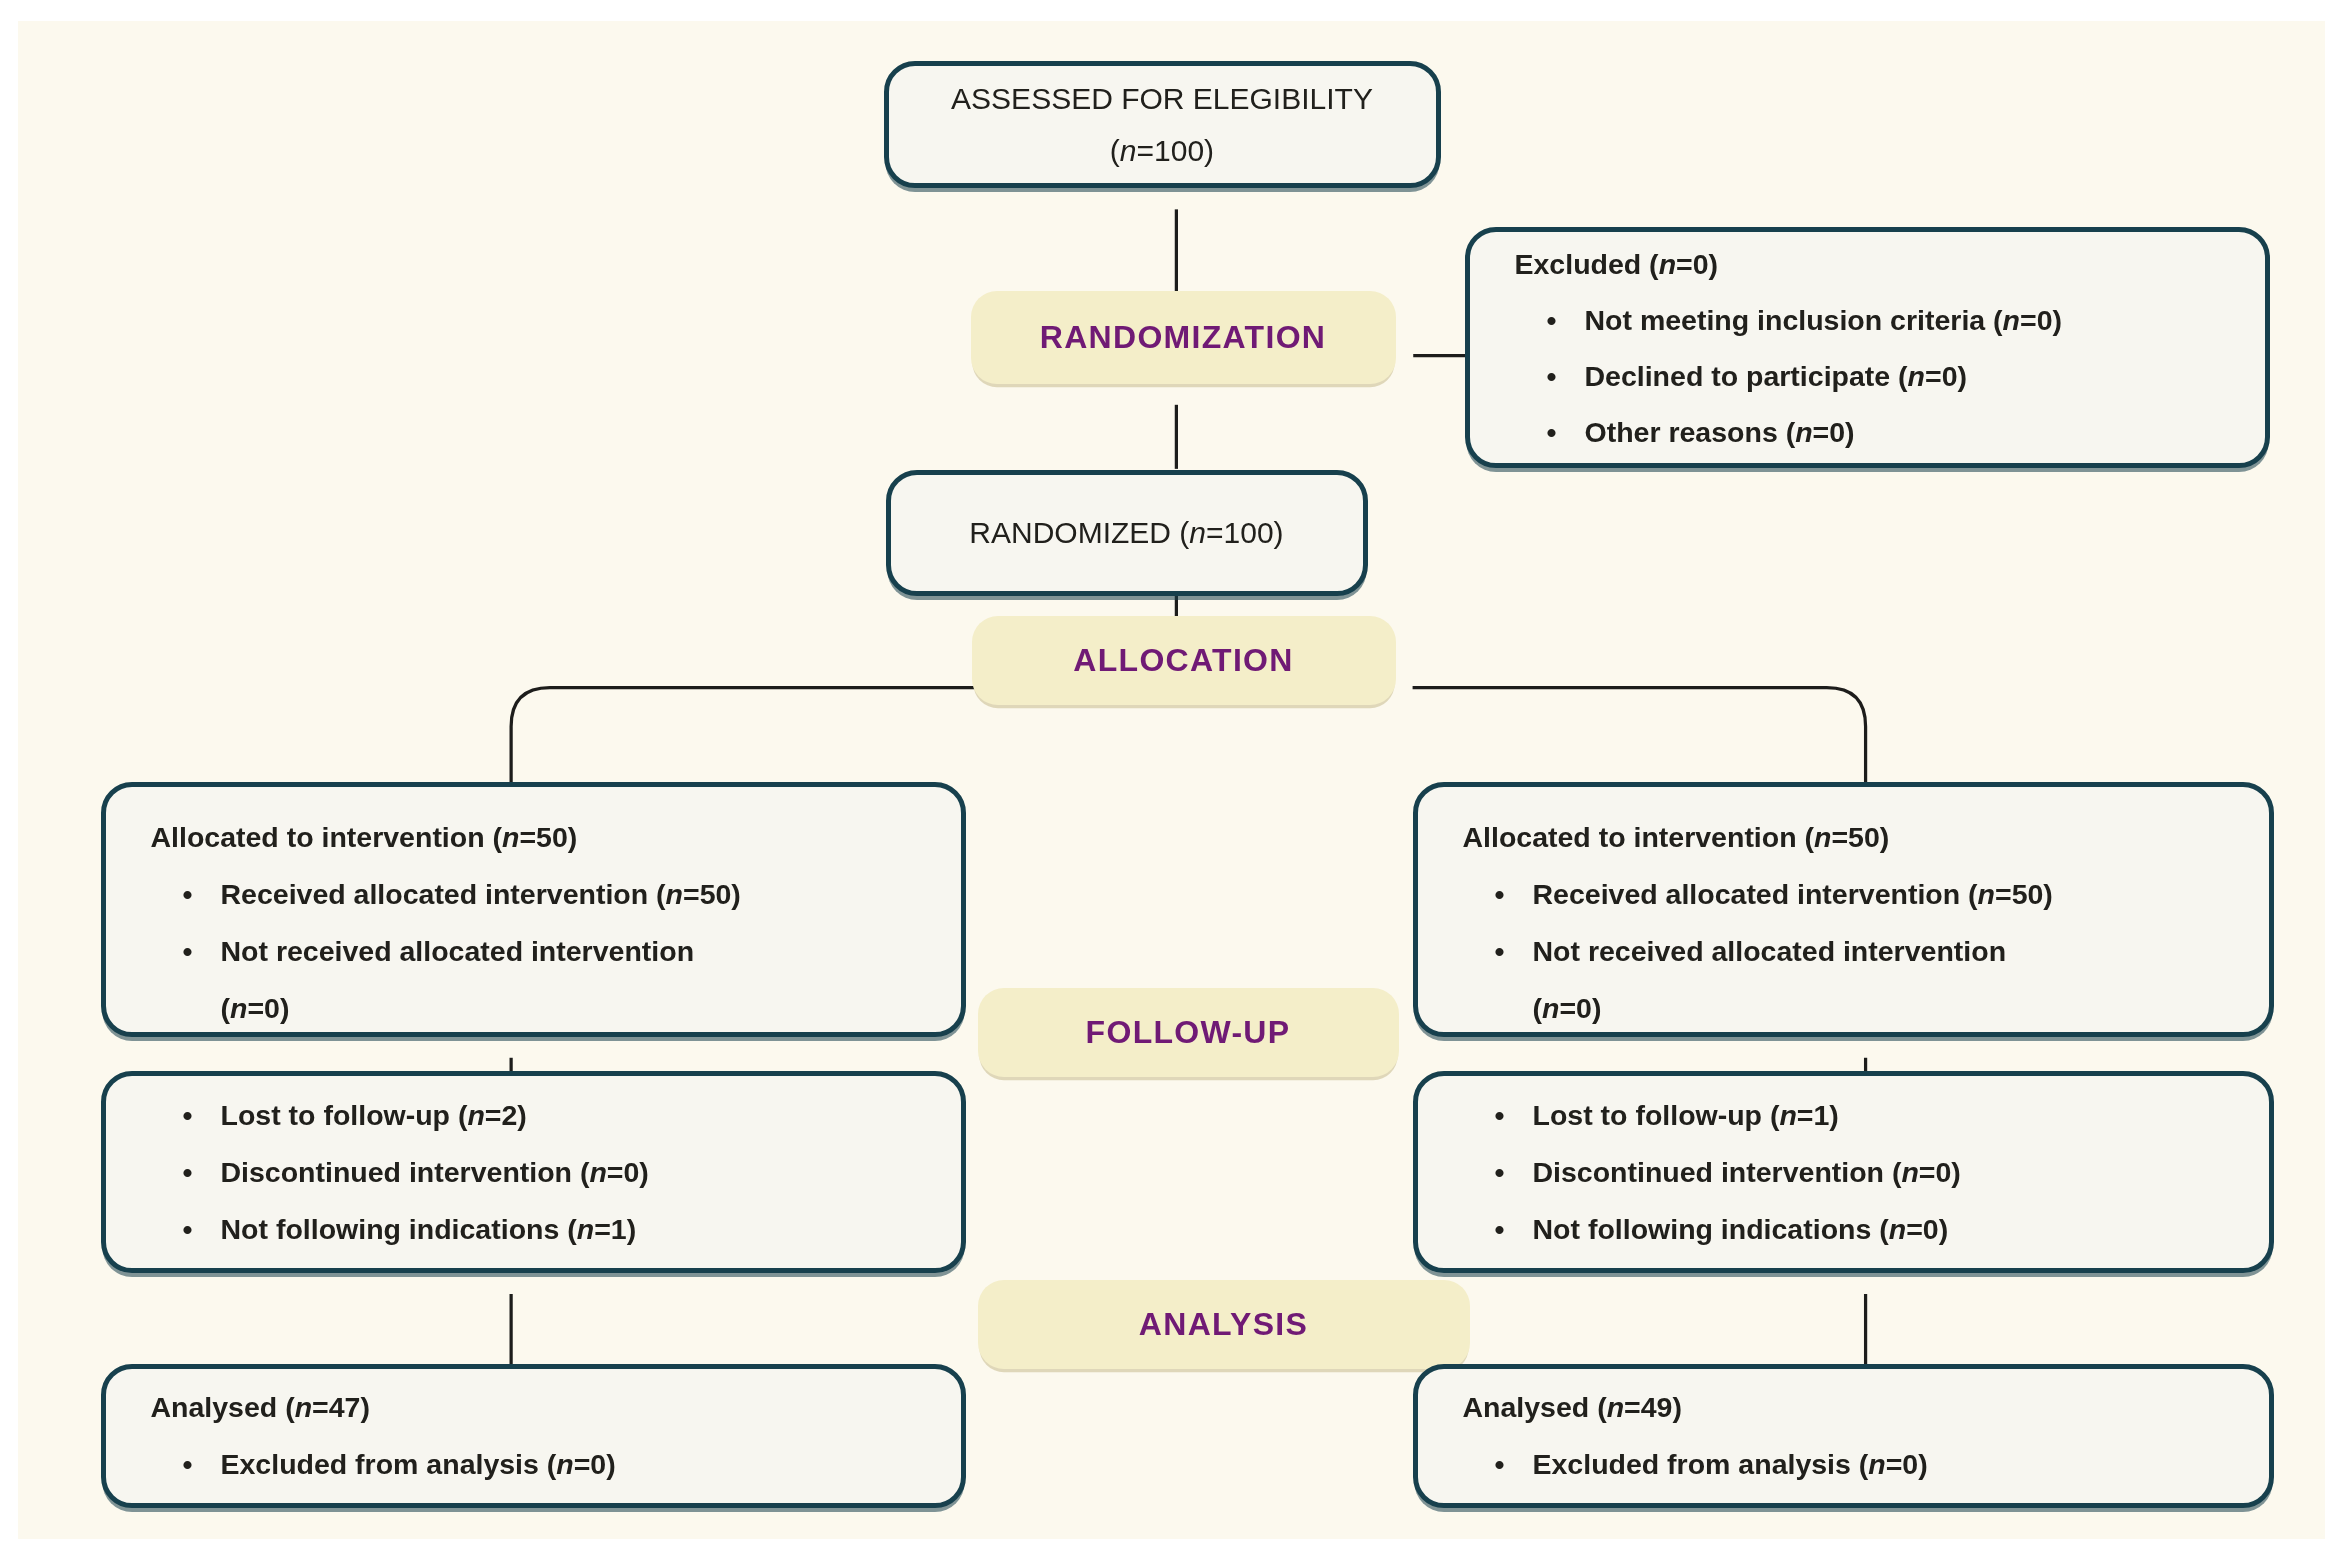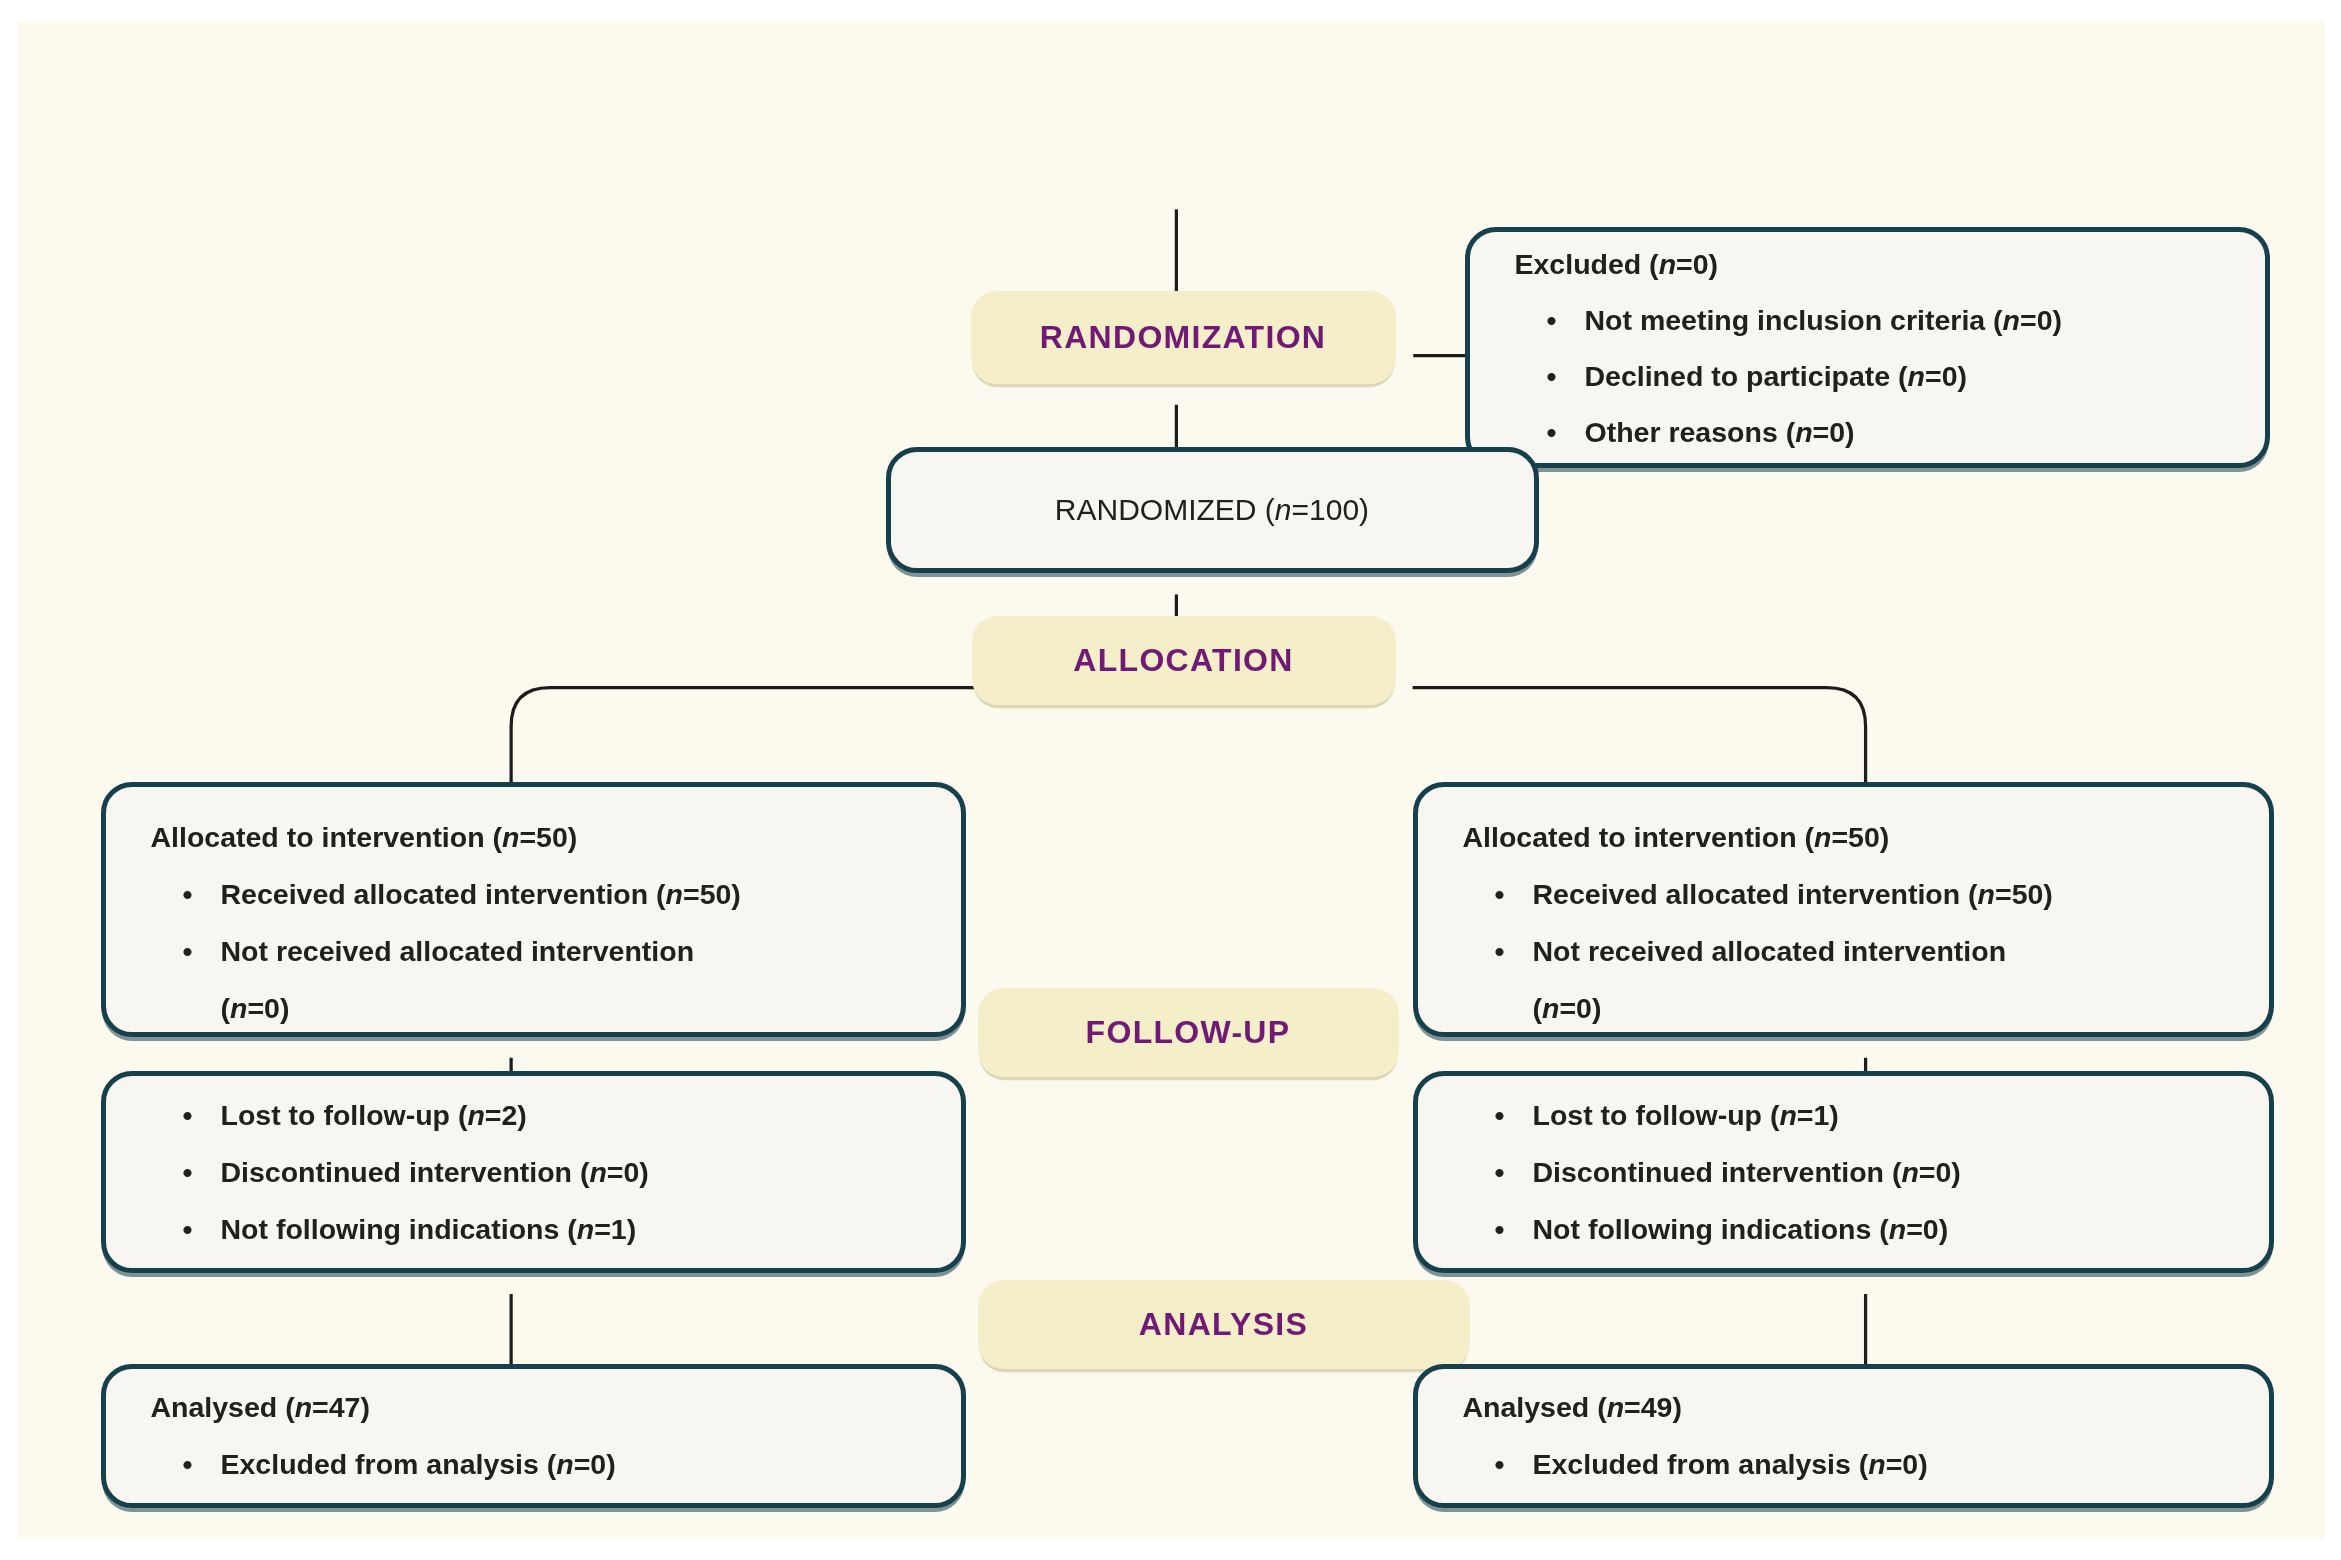--- a/index.html
+++ b/index.html
@@ -77,35 +77,39 @@
     <path d="M1790 593 L1790 692"></path>
     <path d="M1790 886 L1790 954"></path>
     <path d="M1502 1030 L822 1030 Q762 1030 762 1090 L762 1210"></path>
     <path d="M2155 1030 L2795 1030 Q2855 1030 2855 1090 L2855 1210"></path>
     <path d="M762 1602 L762 1657"></path>
     <path d="M2855 1602 L2855 1657"></path>
     <path d="M762 1967 L762 2109"></path>
     <path d="M2855 1967 L2855 2109"></path>
   </svg>
 
+  <div class="box center-box" style="left:866px; top:40px; width:557px; height:127px;">
+    <div>ASSESSED FOR ELEGIBILITY</div>
+    <div>(<i>n</i>=100)</div>
+  </div>
 
   <div class="section-label" style="left:953px; top:270px; width:425px; height:93px;">
     <span>RANDOMIZATION</span>
   </div>
 
   <div class="box text-box tight" style="left:1447px; top:206px; width:805px; height:241px;">
     <div class="title">Excluded (<i>n</i>=0)</div>
     <ul>
       <li>Not meeting inclusion criteria (<i>n</i>=0)</li>
       <li>Declined to participate (<i>n</i>=0)</li>
       <li>Other reasons (<i>n</i>=0)</li>
     </ul>
   </div>
 
-  <div class="box center-box" style="left:868px; top:426px; width:653px; height:126px;">
+  <div class="box center-box" style="left:868px; top:449px; width:482px; height:126px;">
     <div>RANDOMIZED (<i>n</i>=100)</div>
   </div>
 
   <div class="section-label" style="left:954px; top:595px; width:424px; height:89px;">
     <span>ALLOCATION</span>
   </div>
 
   <div class="box text-box top-align" style="left:83px; top:761px; width:865px; height:255px;">
     <div class="title">Allocated to intervention (<i>n</i>=50)</div>
     <ul>

